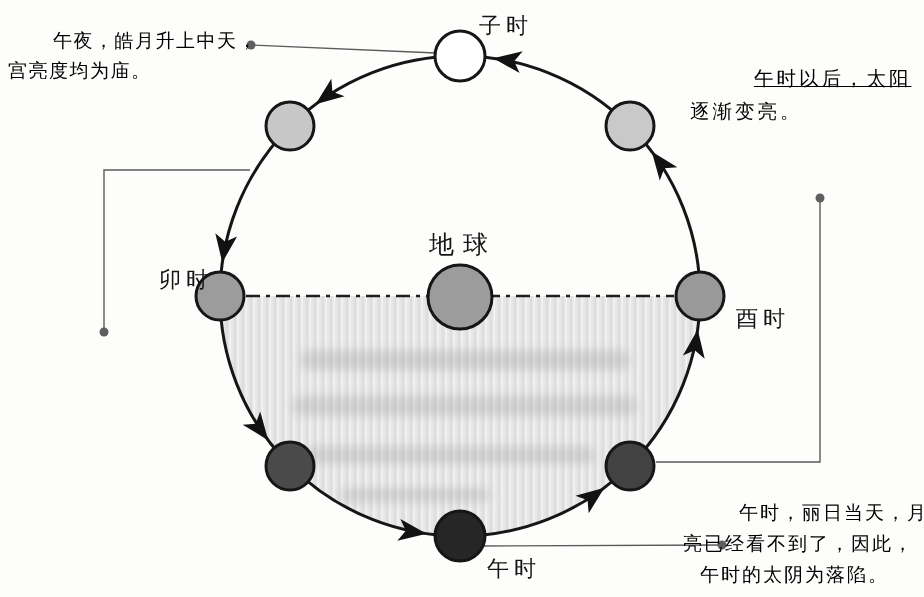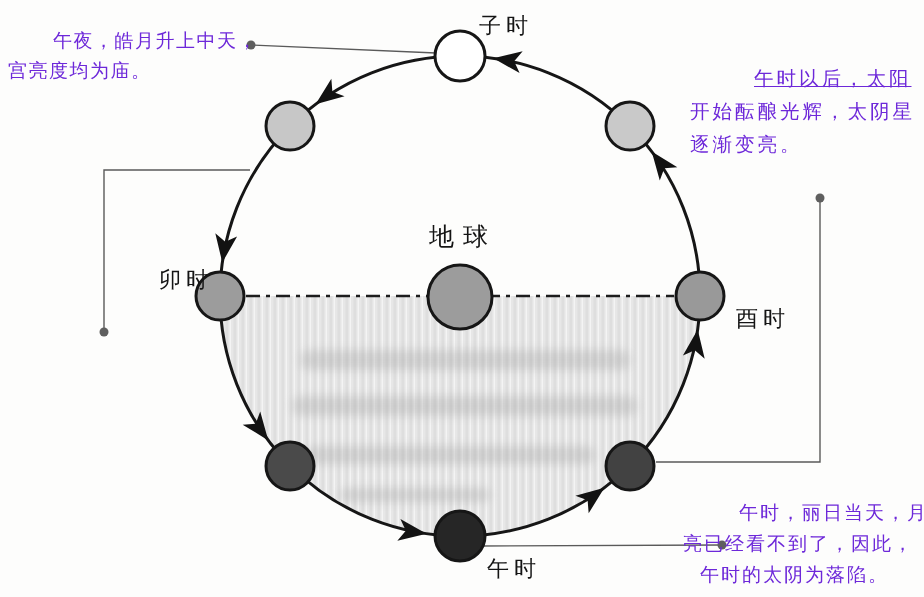--- a/index.html
+++ b/index.html
@@ -2,37 +2,37 @@
 <html><head>
 <meta charset="utf-8">
 <style>
   html,body{margin:0;padding:0;background:#ffffff;}
   #stage{
     position:relative;width:924px;height:597px;overflow:hidden;
     background:#fdfdfc;
     font-family:"DejaVu Serif","Liberation Serif",serif;
   }
   #diagram-svg{position:absolute;left:0;top:0;}
-  .ann{position:absolute;color:#6d28d9;font-size:19px;}
+  .ann{position:absolute;color:#000000;font-size:19px;}
   .ann .ln{white-space:nowrap;}
   .ann-tl{left:8px;top:25px;line-height:30px;letter-spacing:1.5px;}
   .ann-tl .ln:first-child{text-indent:45px;}
   .ann-tr{left:690px;top:62px;line-height:33px;letter-spacing:3px;font-size:19.5px;}
   .ann-tr .ln:first-child{text-indent:64px;text-decoration:underline;}
   .ann-bl{left:5px;top:336px;line-height:30px;letter-spacing:4.5px;}
   .ann-bl .ln:first-child{text-indent:42px;}
   .ann-br{left:683px;top:497px;line-height:31px;letter-spacing:2px;}
   .ann-br .ln:first-child{text-indent:56px;}
   .ann-br .ln.ind3{text-indent:17px;}
   .nlabel{position:absolute;color:#141414;font-size:22px;letter-spacing:5px;white-space:nowrap;}
   .nlabel-zi{left:479px;top:11px;}
   .nlabel-mao{left:159px;top:265px;}
   .nlabel-you{left:736px;top:304px;}
   .nlabel-wu{left:487px;top:554px;}
-  .nlabel-earth{left:429px;top:220px;font-size:25px;letter-spacing:9px;}
+  .nlabel-earth{left:429px;top:228px;font-size:25px;letter-spacing:9px;}
 </style>
 </head>
 <body>
 
 <div id="stage">
 
   <svg id="diagram-svg" width="924" height="597" viewBox="0 0 924 597">
     <defs>
       <pattern id="tex" width="8" height="46" patternUnits="userSpaceOnUse">
         <rect x="1.5" width="2.6" height="46" fill="rgba(0,0,0,0.04)"></rect>
@@ -101,21 +101,20 @@
   <div class="nlabel nlabel-wu">午时</div>
   <div class="nlabel nlabel-earth">地球</div>
 
   <div class="ann ann-tl">
     <div class="ln">午夜，皓月升上中天，</div>
     <div class="ln">宫亮度均为庙。</div>
   </div>
 
   <div class="ann ann-tr">
     <div class="ln">午时以后，太阳</div>
-    <div class="ln">开始酝酿光辉，太阴星</div>
     <div class="ln">逐渐变亮。</div>
   </div>
 
 
   <div class="ann ann-br">
     <div class="ln">午时，丽日当天，月</div>
     <div class="ln">亮已经看不到了，因此，</div>
     <div class="ln ind3">午时的太阴为落陷。</div>
   </div>
 

